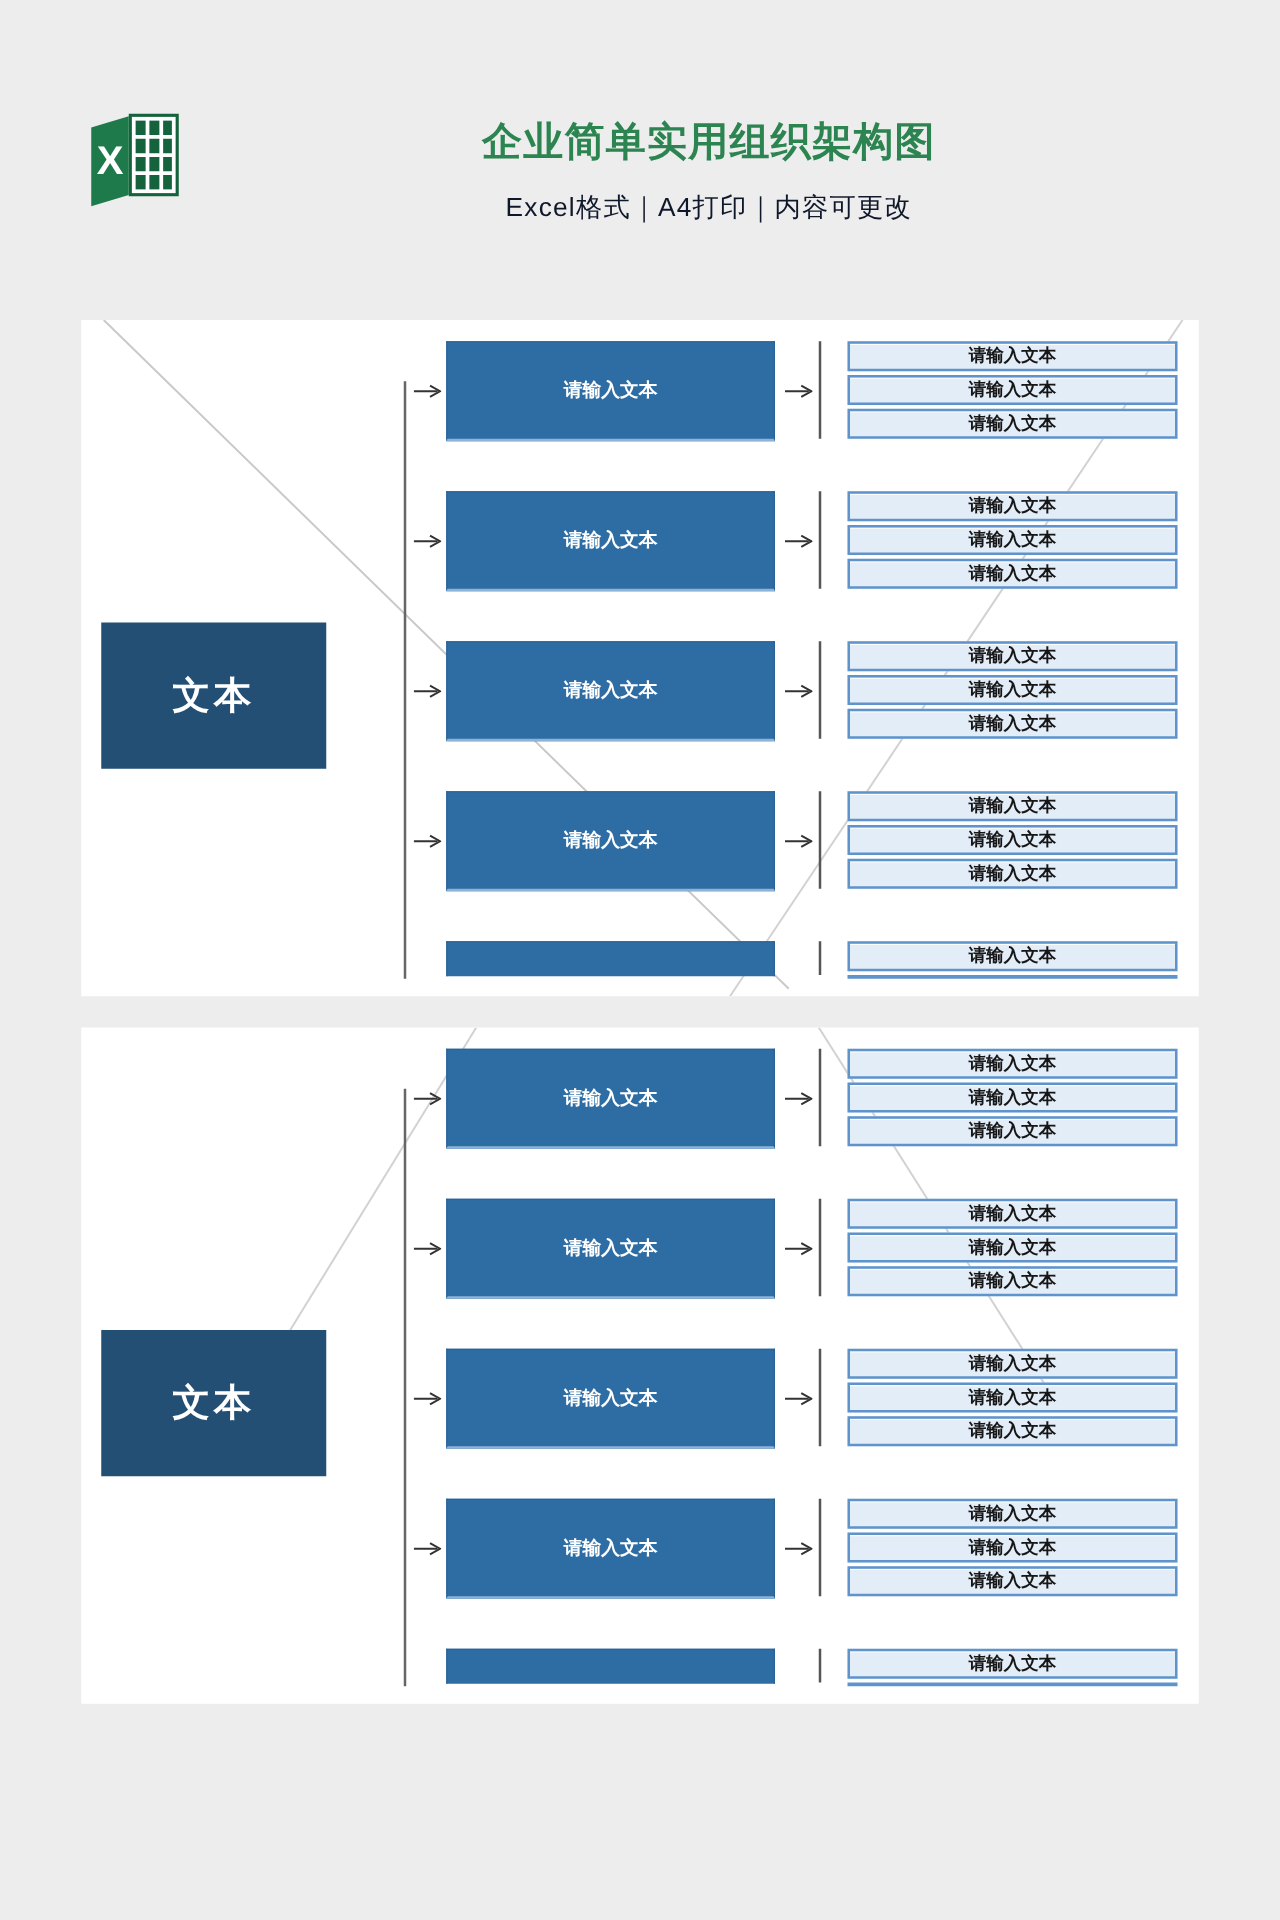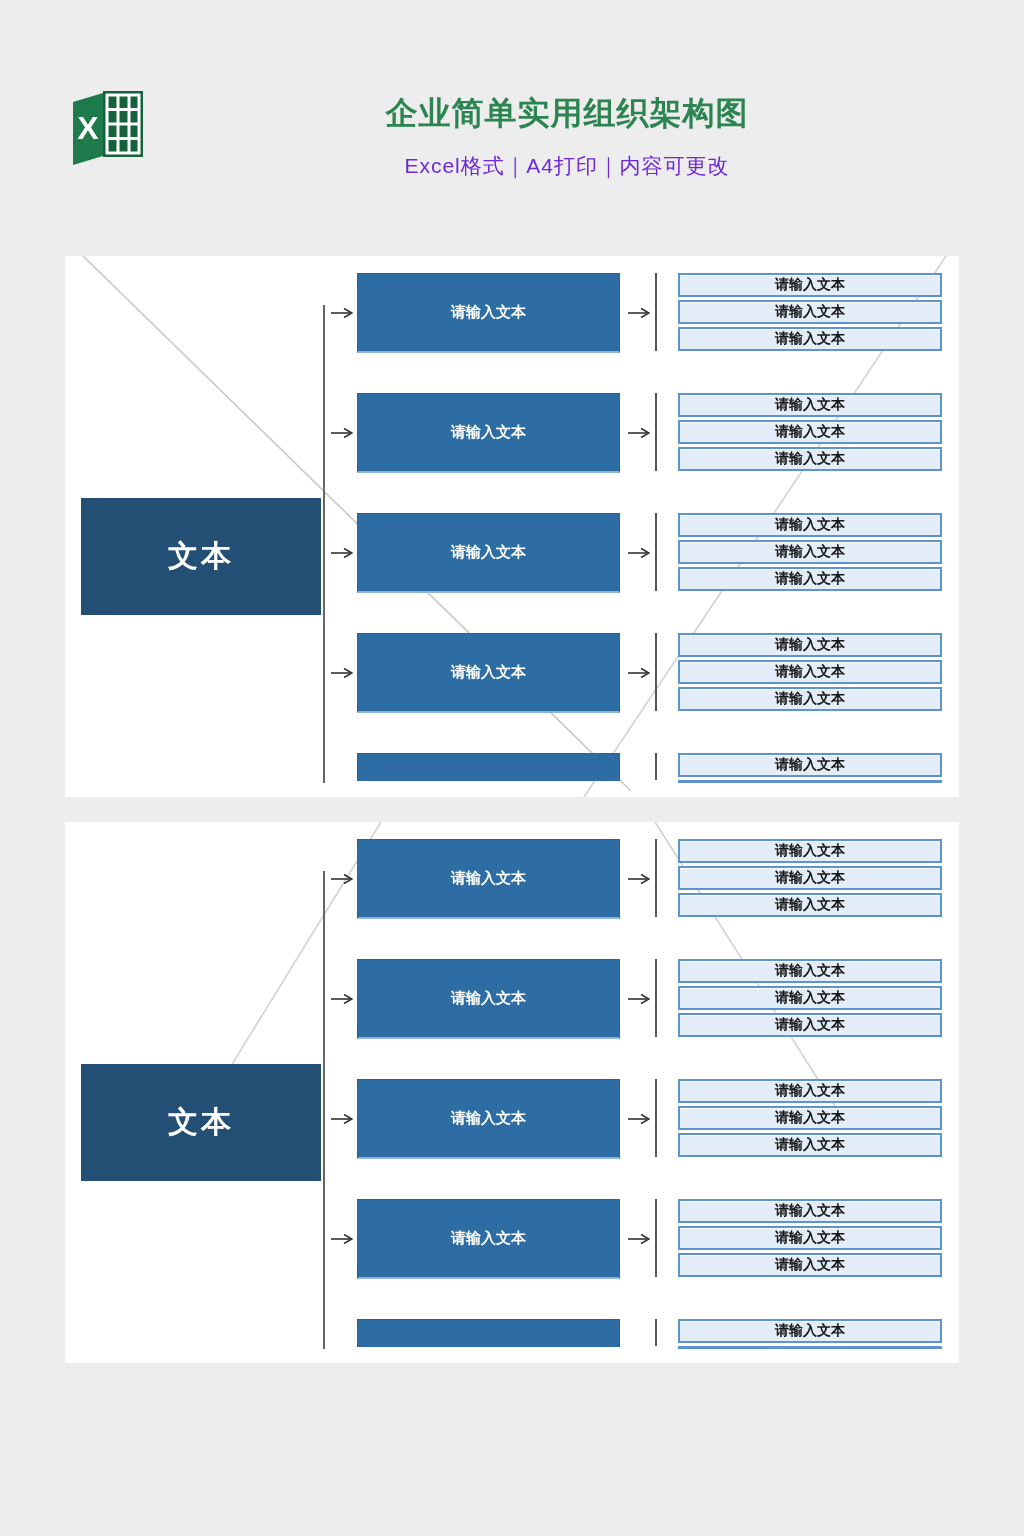--- a/index.html
+++ b/index.html
@@ -11,29 +11,29 @@
   html,body{background:#ededed;}
   .page{position:relative;width:1024px;height:1536px;background:var(--page-bg);
         font-family:"Liberation Sans","DejaVu Sans",sans-serif;overflow:hidden;}
 
   
   .excel-icon{position:absolute;left:70px;top:88px;width:76px;height:80px;}
   .header-text{position:absolute;left:140px;top:0;width:854px;text-align:center;}
   .page-title{position:absolute;left:0;top:92px;width:100%;
       font-size:32px;font-weight:bold;color:var(--title-green);letter-spacing:1px;}
   .page-subtitle{position:absolute;left:0;top:152px;width:100%;
-      font-size:21px;color:#6d28d9;letter-spacing:1px;}
+      font-size:21px;color:#0f172a;letter-spacing:1px;}
 
   
   .panel{position:absolute;left:65px;width:894px;height:541px;background:#ffffff;overflow:hidden;}
   .panel-1{top:256px;}
   .panel-2{top:822px;}
   .diag{position:absolute;left:0;top:0;}
 
-  .root-node{position:absolute;left:16px;top:242px;width:240px;height:117px;
+  .root-node{position:absolute;left:16px;top:242px;width:180px;height:117px;
       background:var(--root-box);color:#fff;font-size:30px;font-weight:bold;
       display:flex;align-items:center;justify-content:center;letter-spacing:3px;}
   .trunk{position:absolute;left:258px;top:49px;width:2px;height:478px;background:var(--line-gray);}
 
   .row{position:absolute;left:0;width:894px;height:80px;}
   .arrow{position:absolute;top:34px;}
   .arrow.a1{left:266px;}
   .arrow.a2{left:563px;}
   .node{position:absolute;left:292px;top:0;width:263px;height:80px;
       background:var(--node-box);color:#fff;font-size:15px;font-weight:bold;

